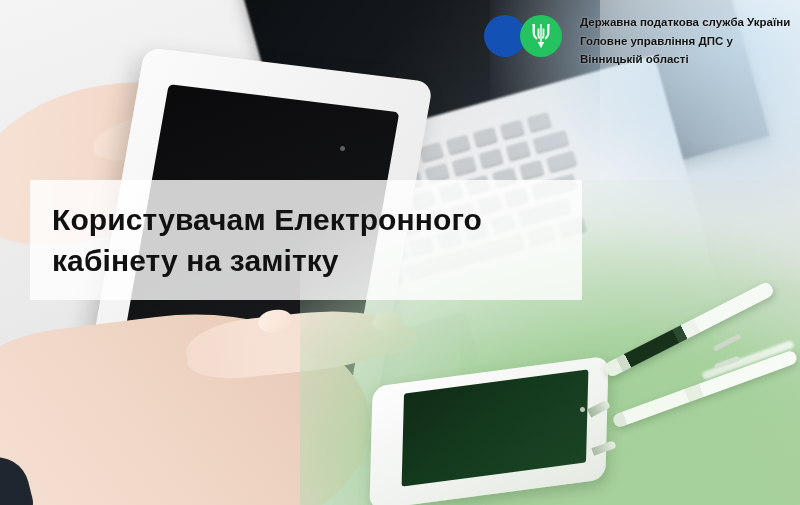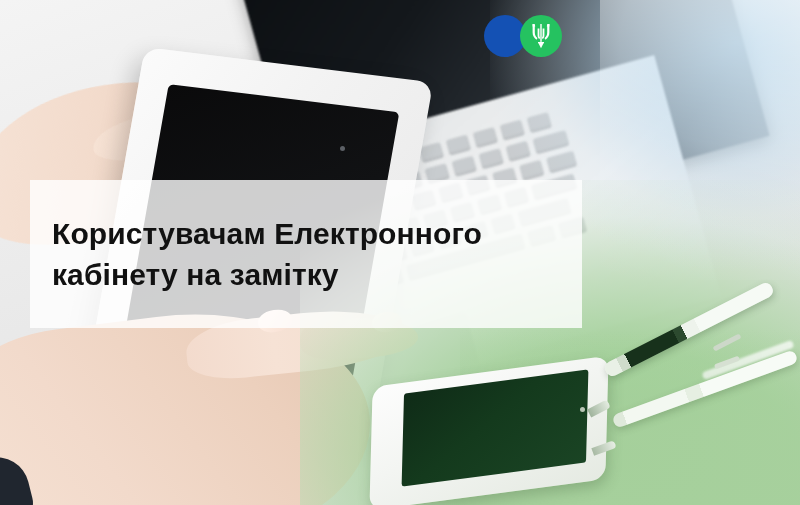--- a/index.html
+++ b/index.html
@@ -216,21 +216,21 @@
   .pen-far{
     position:absolute;left:700px;top:356px;width:96px;height:8px;
     background:linear-gradient(to right,#eff5ee,#f9fcf8);
     transform:rotate(-20deg);border-radius:4px;opacity:.8;
   }
 
   .soft-blur{filter:blur(1.1px);}
 
   
   .banner{
-    position:absolute;left:30px;top:180px;width:552px;height:148px;
+    position:absolute;left:30px;top:180px;width:552px;height:120px;
     background:rgba(255,255,255,.80);
     display:flex;align-items:center;
   }
   .banner-text{
     margin:0;padding:0 0 0 22px;
     color:#111111;
     font-size:30px;
     font-weight:bold;
     line-height:1.38;
     letter-spacing:.1px;
@@ -394,15 +394,18 @@
             <path d="M2.6 2.0c1.5 0 2.6 1.0 2.6 2.4H2.6z"></path>
             <path d="M19.4 2.0c-1.5 0-2.6 1.0-2.6 2.4h2.6z"></path>
             <path d="M7.6 6.6h1.8v7.0c0 1.0 .3 1.7 .7 2.2l-.9 1.4c-1.0-1.0-1.6-2.3-1.6-3.9z"></path>
             <path d="M14.4 6.6h-1.8v7.0c0 1.0-.3 1.7-.7 2.2l.9 1.4c1.0-1.0 1.6-2.3 1.6-3.9z"></path>
             <path d="M11 19.0l2.6 2.0-2.6 5.2-2.6-5.2z"></path>
             <path d="M8.0 20.0h6.0v1.2H8.0z"></path>
           </g>
         </svg>
       </div>
     </div>
+    <div class="org-lines">Державна податкова служба України
+Головне управління ДПС у
+Вінницькій області</div>
   </div>
 
 </div>
 
 </body></html>

